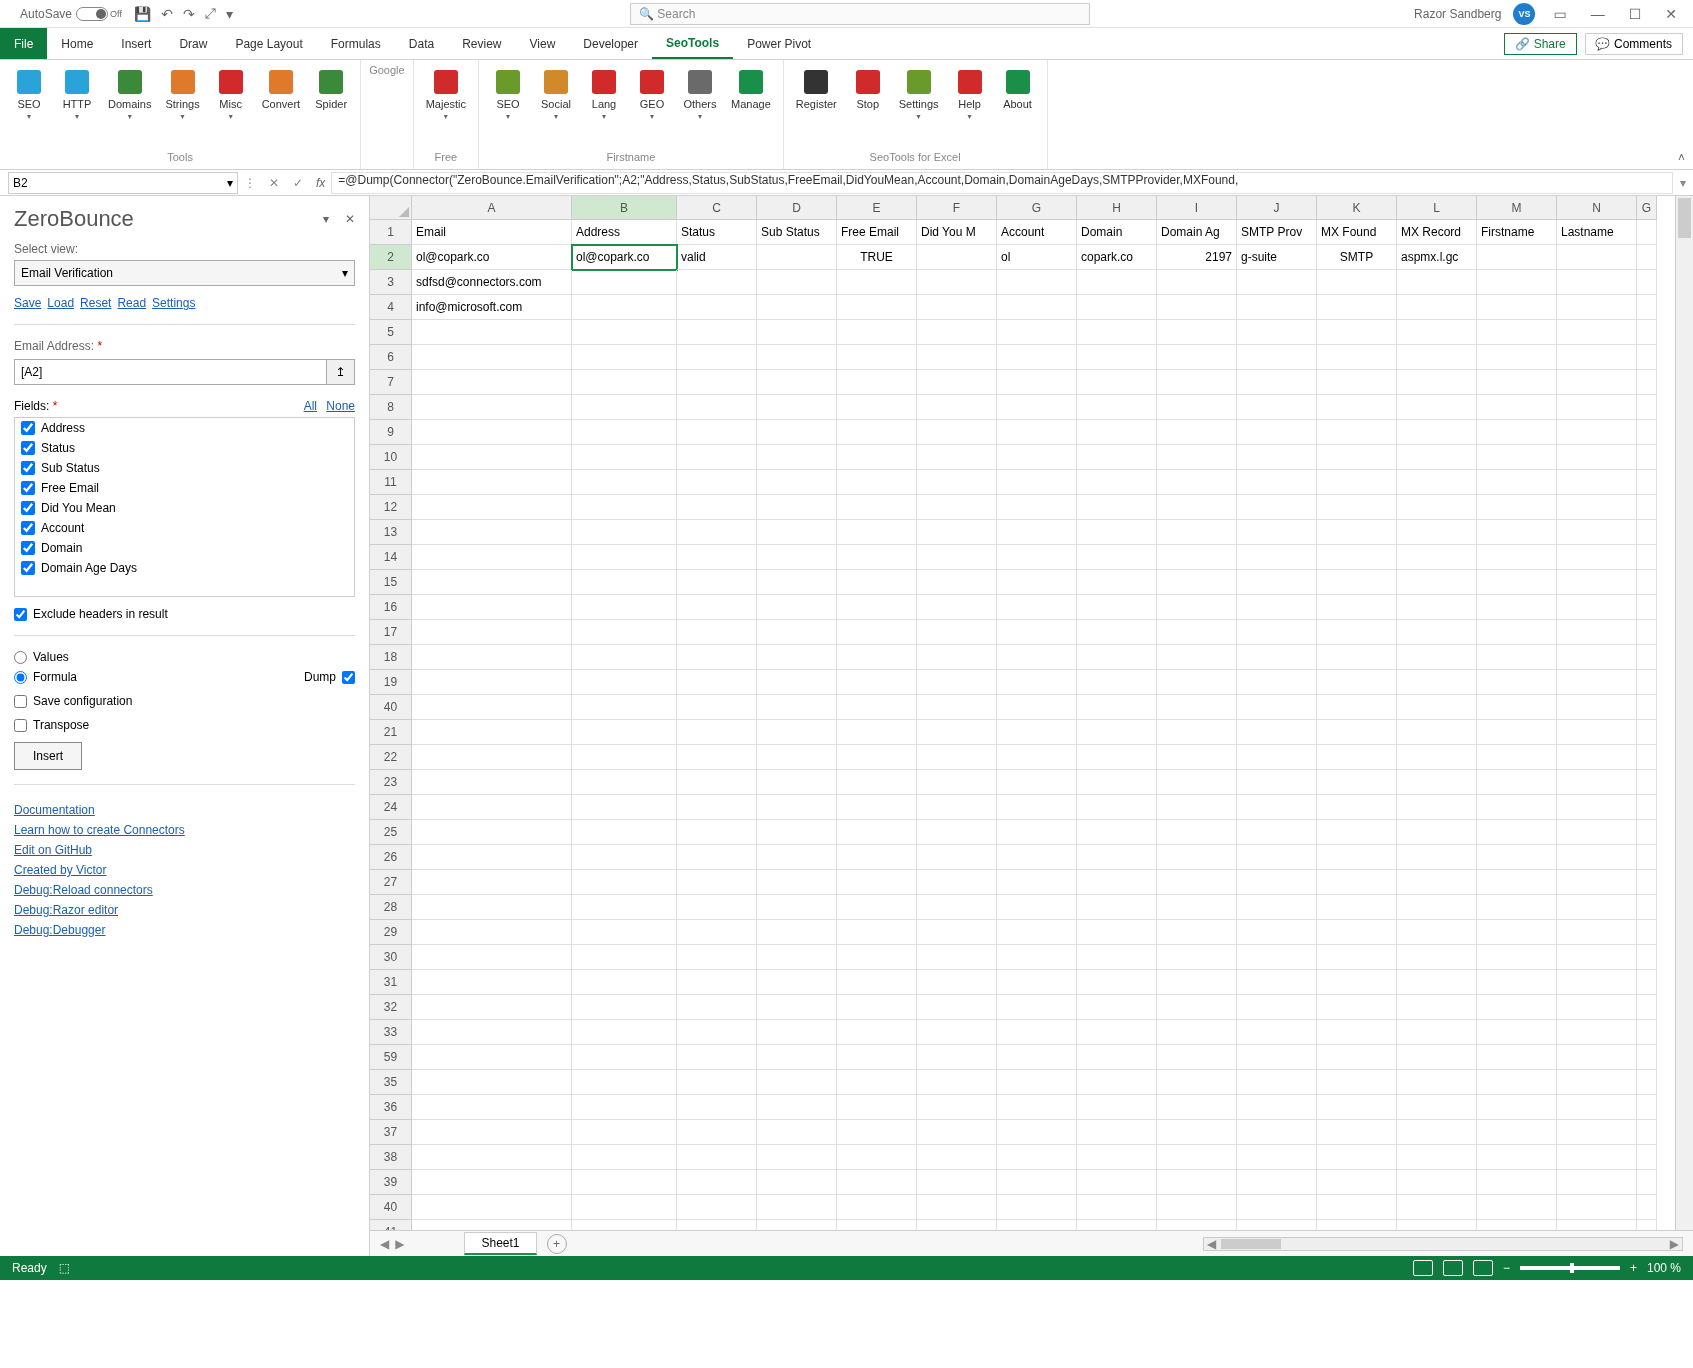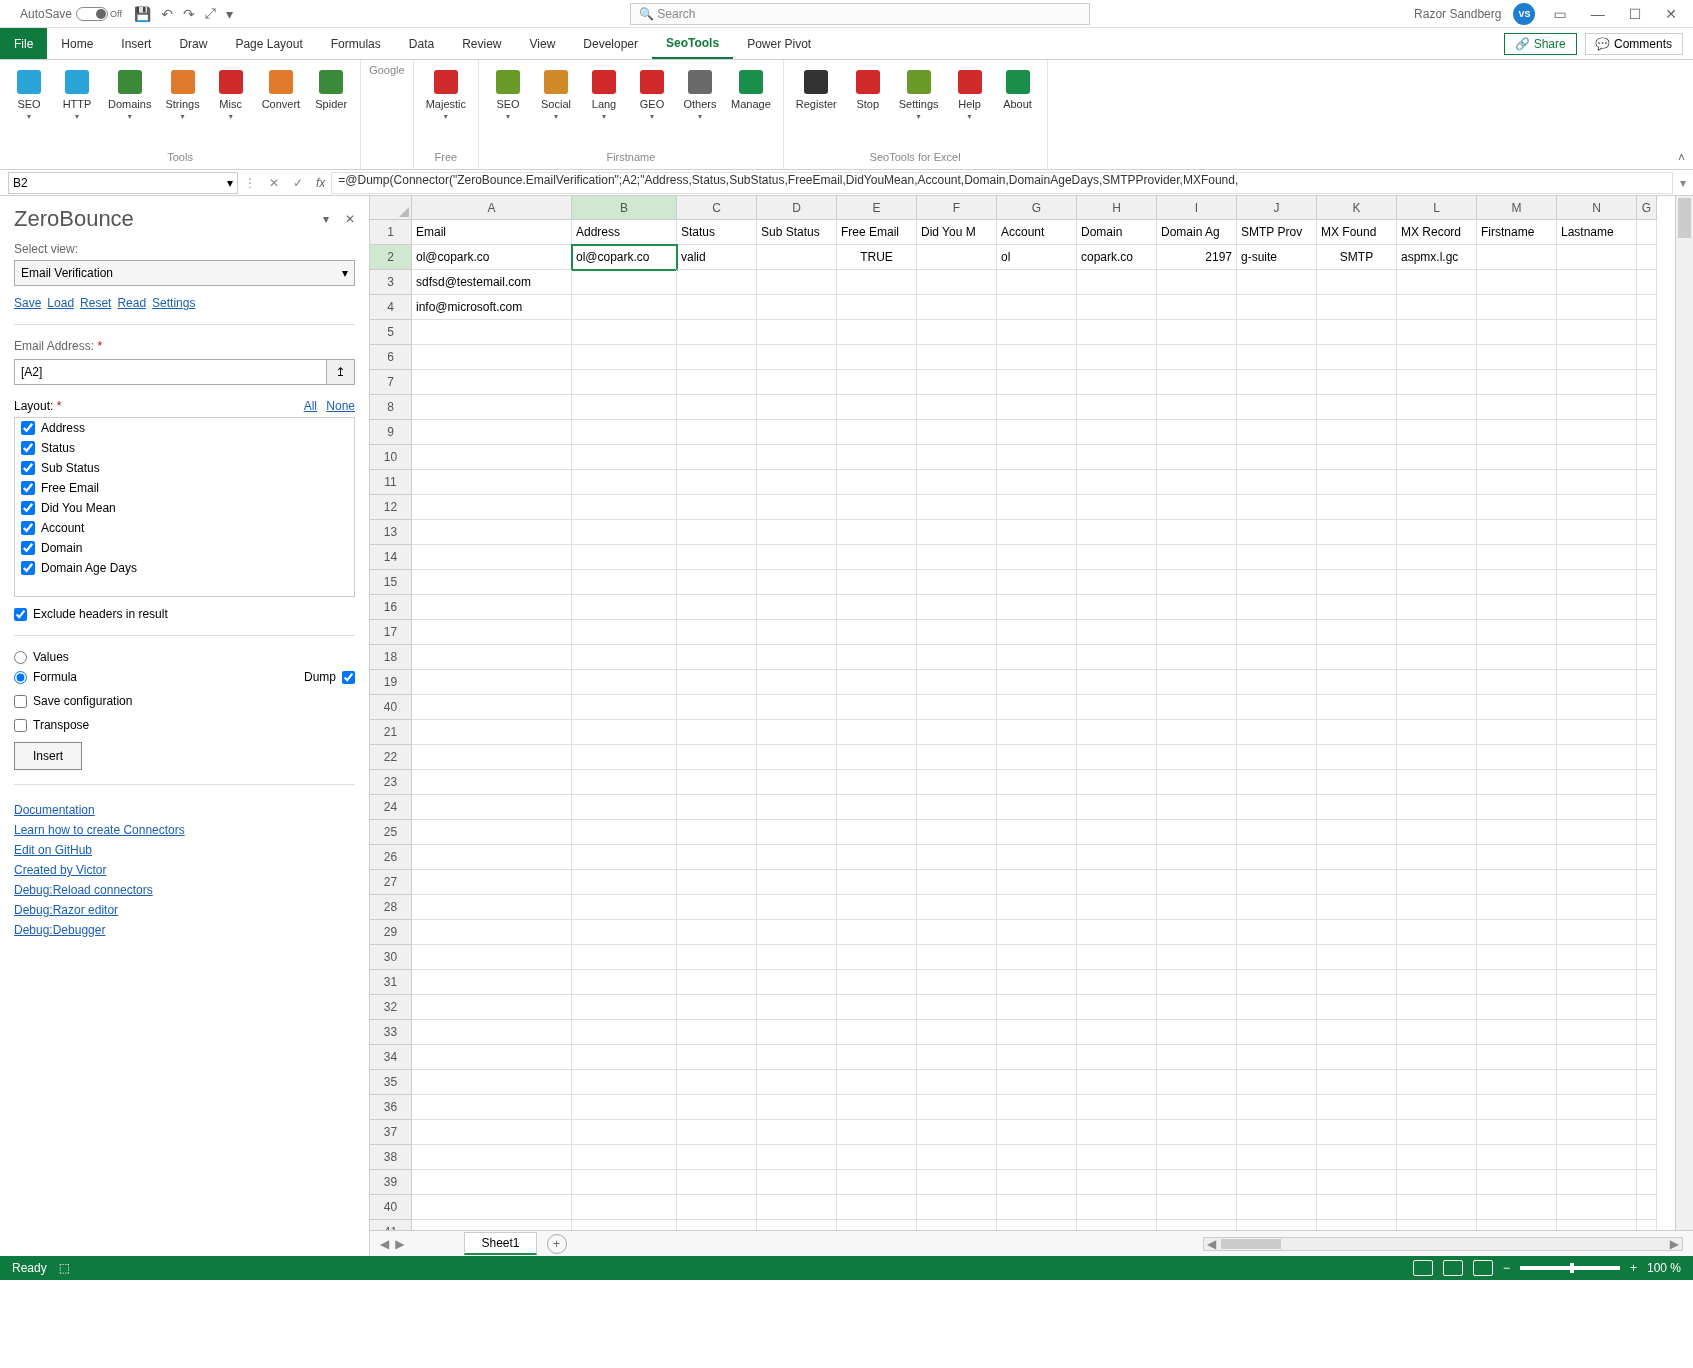--- a/index.html
+++ b/index.html
@@ -284,21 +284,21 @@
       <span>▾</span>
     </div>
     <div class="sp-links" id="splinks"><a>Save</a><a>Load</a><a>Reset</a><a>Read</a><a>Settings</a></div>
     <hr class="sp-div">
     <div class="sp-label"><span>Email Address:</span> <span class="req">*</span></div>
     <div class="sp-row">
       <input class="sp-input" value="[A2]" style="">
       <div class="sp-upbtn">↥</div>
     </div>
     <div class="fields-hdr">
-      <span><span>Layout:</span> <span class="req">*</span></span>
+      <span><span>Fields:</span> <span class="req">*</span></span>
       <span>
         <a>All</a>
         <a>None</a>
       </span>
     </div>
     <div class="fields-box" id="fieldsbox">
         <div class="field-row">
           <input type="checkbox" checked="" style="">
           <span>Address</span>
         </div>
@@ -423,21 +423,21 @@
             <div class="cell" style="width:80px;text-align:right;">2197</div>
             <div class="cell" style="width:80px;">g-suite</div>
             <div class="cell" style="width:80px;text-align:center;">SMTP</div>
             <div class="cell" style="width:80px;">aspmx.l.gc</div>
             <div class="cell" style="width:80px;"></div>
             <div class="cell" style="width:80px;"></div>
             <div class="cell" style="width:20px"></div>
           </div>
           <div class="row">
             <div class="rowh">3</div>
-            <div class="cell" style="width:160px;">sdfsd@testemail.com</div>
+            <div class="cell" style="width:160px;">sdfsd@connectors.com</div>
             <div class="cell" style="width:105px;"></div>
             <div class="cell" style="width:80px;"></div>
             <div class="cell" style="width:80px;"></div>
             <div class="cell" style="width:80px;"></div>
             <div class="cell" style="width:80px;"></div>
             <div class="cell" style="width:80px;"></div>
             <div class="cell" style="width:80px;"></div>
             <div class="cell" style="width:80px;"></div>
             <div class="cell" style="width:80px;"></div>
             <div class="cell" style="width:80px;"></div>
@@ -980,21 +980,21 @@
             <div class="cell" style="width:80px;"></div>
             <div class="cell" style="width:80px;"></div>
             <div class="cell" style="width:80px;"></div>
             <div class="cell" style="width:80px;"></div>
             <div class="cell" style="width:80px;"></div>
             <div class="cell" style="width:80px;"></div>
             <div class="cell" style="width:80px;"></div>
             <div class="cell" style="width:20px"></div>
           </div>
           <div class="row">
-            <div class="rowh">34</div>
+            <div class="rowh">59</div>
             <div class="cell" style="width:160px;"></div>
             <div class="cell" style="width:105px;"></div>
             <div class="cell" style="width:80px;"></div>
             <div class="cell" style="width:80px;"></div>
             <div class="cell" style="width:80px;"></div>
             <div class="cell" style="width:80px;"></div>
             <div class="cell" style="width:80px;"></div>
             <div class="cell" style="width:80px;"></div>
             <div class="cell" style="width:80px;"></div>
             <div class="cell" style="width:80px;"></div>

